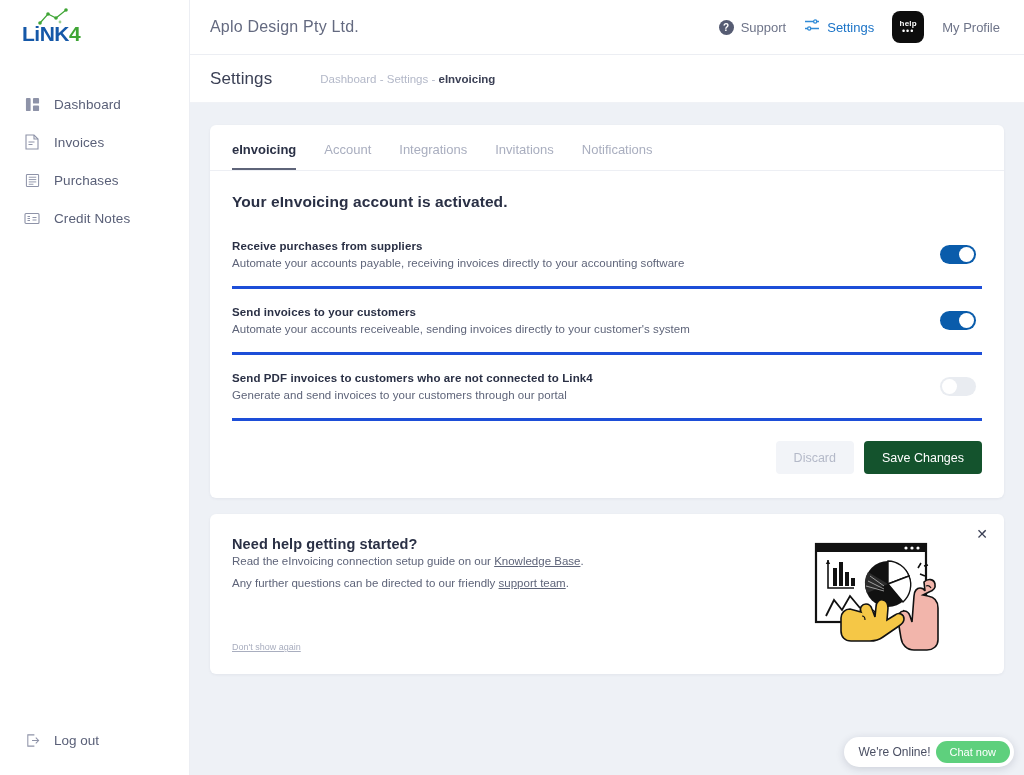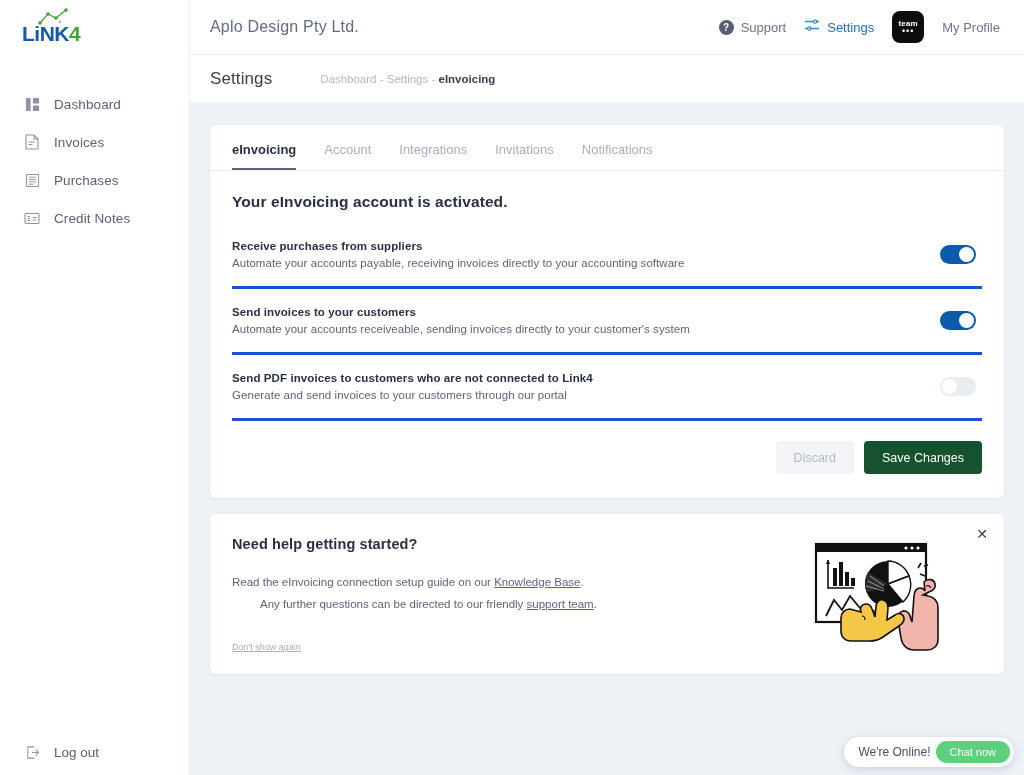--- a/index.html
+++ b/index.html
@@ -41,21 +41,21 @@
   }
   .nav-item .ico {
     width: 20px; height: 20px; margin-right: 12px;
     display: flex; align-items: center; justify-content: center;
     color: #8e93a8;
   }
   .nav-item .lbl {
     font-size: 13.5px; color: #5a6078; letter-spacing: 0.1px;
   }
   .logout {
-    position: absolute; bottom: 8px; left: 0;
+    position: absolute; bottom: 20px; left: 0;
     display: flex; align-items: center;
     height: 30px; padding-left: 22px; cursor: pointer;
   }
   .logout .ico { width: 20px; height: 20px; margin-right: 12px; color: #8e93a8;
                  display:flex; align-items:center; justify-content:center; }
   .logout .lbl { font-size: 13.5px; color: #5a6078; }
 
   
   .main { flex: 1; height: 775px; position: relative; background: #eef1f6; }
 
@@ -148,22 +148,22 @@
     font-size: 12.5px; border-radius: 4px; border: none; cursor: pointer;
     padding: 0 18px; height: 33px; font-family: "Liberation Sans", sans-serif;
   }
   .btn-discard { background: #f2f4f8; color: #b4b9c8; }
   .btn-save { background: #14532d; color: #ffffff; }
 
   
   .helpcard { margin-top: 16px; position: relative; height: 160px; overflow: hidden; }
   .help-inner { padding: 22px 22px 0 22px; }
   .help-title { font-size: 14.5px; font-weight: bold; color: #2a3045; letter-spacing: 0.1px; }
-  .help-line { font-size: 11.5px; color: #5e6479; margin-top: 24px; }
-  .help-line + .help-line { margin-top: 10px; margin-left: 28px; }
+  .help-line { font-size: 11.5px; color: #5e6479; margin-top: 3px; }
+  .help-line + .help-line { margin-top: 10px; }
   .help-line a { color: #5e6479; text-decoration: underline; cursor: pointer; }
   .dontshow {
     position: absolute; left: 22px; bottom: 22px;
     font-size: 9px; color: #a9aebf; text-decoration: underline; cursor: pointer;
   }
   .closex {
     position: absolute; right: 12px; top: 10px;
     font-size: 14px; color: #3b4055; cursor: pointer;
     width: 20px; height: 20px; display: flex; align-items: center; justify-content: center;
   }
@@ -279,21 +279,21 @@
             <svg width="16" height="14" viewBox="0 0 16 14">
                 <path d="M1 3.5h9M12.5 3.5h2.5M1 10.5h3M6.5 10.5h8.5" stroke="#2f8ad6" stroke-width="1.3"></path>
                 <circle cx="11.2" cy="3.5" r="1.6" fill="none" stroke="#2f8ad6" stroke-width="1.3"></circle>
                 <circle cx="5.2" cy="10.5" r="1.6" fill="none" stroke="#2f8ad6" stroke-width="1.3"></circle>
               </svg>
           </span>
           <span class="t">Settings</span>
         </div>
 
         <div class="avatar">
-          <span class="a1">team</span>
+          <span class="a1">help</span>
           <span class="a2">•••</span>
         </div>
 
         <div class="tb-item">
           <span class="t">My Profile</span>
         </div>
       </div>
     </div>
 
     <div class="pagehead">

